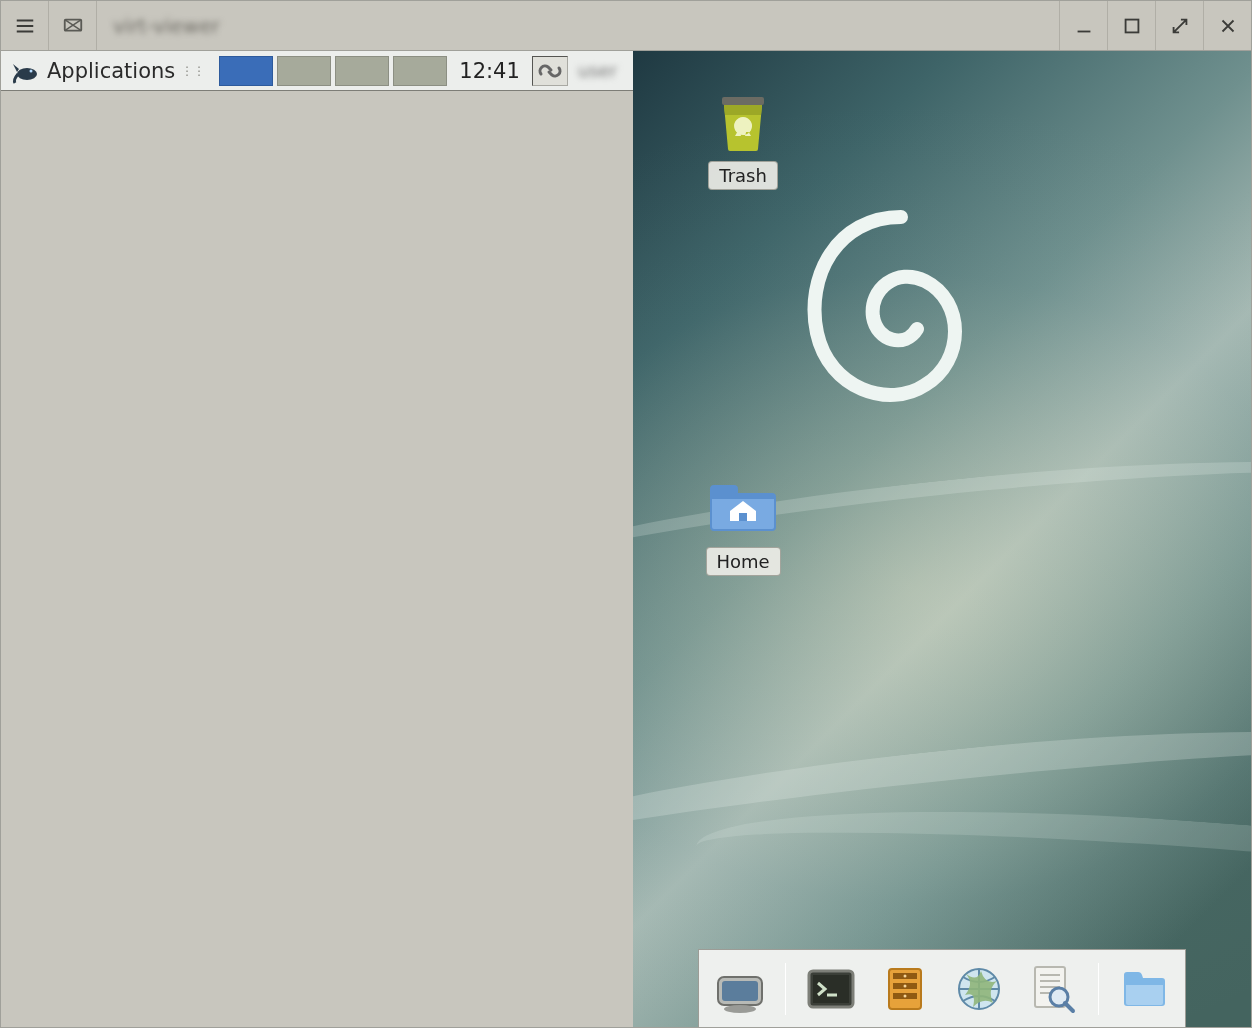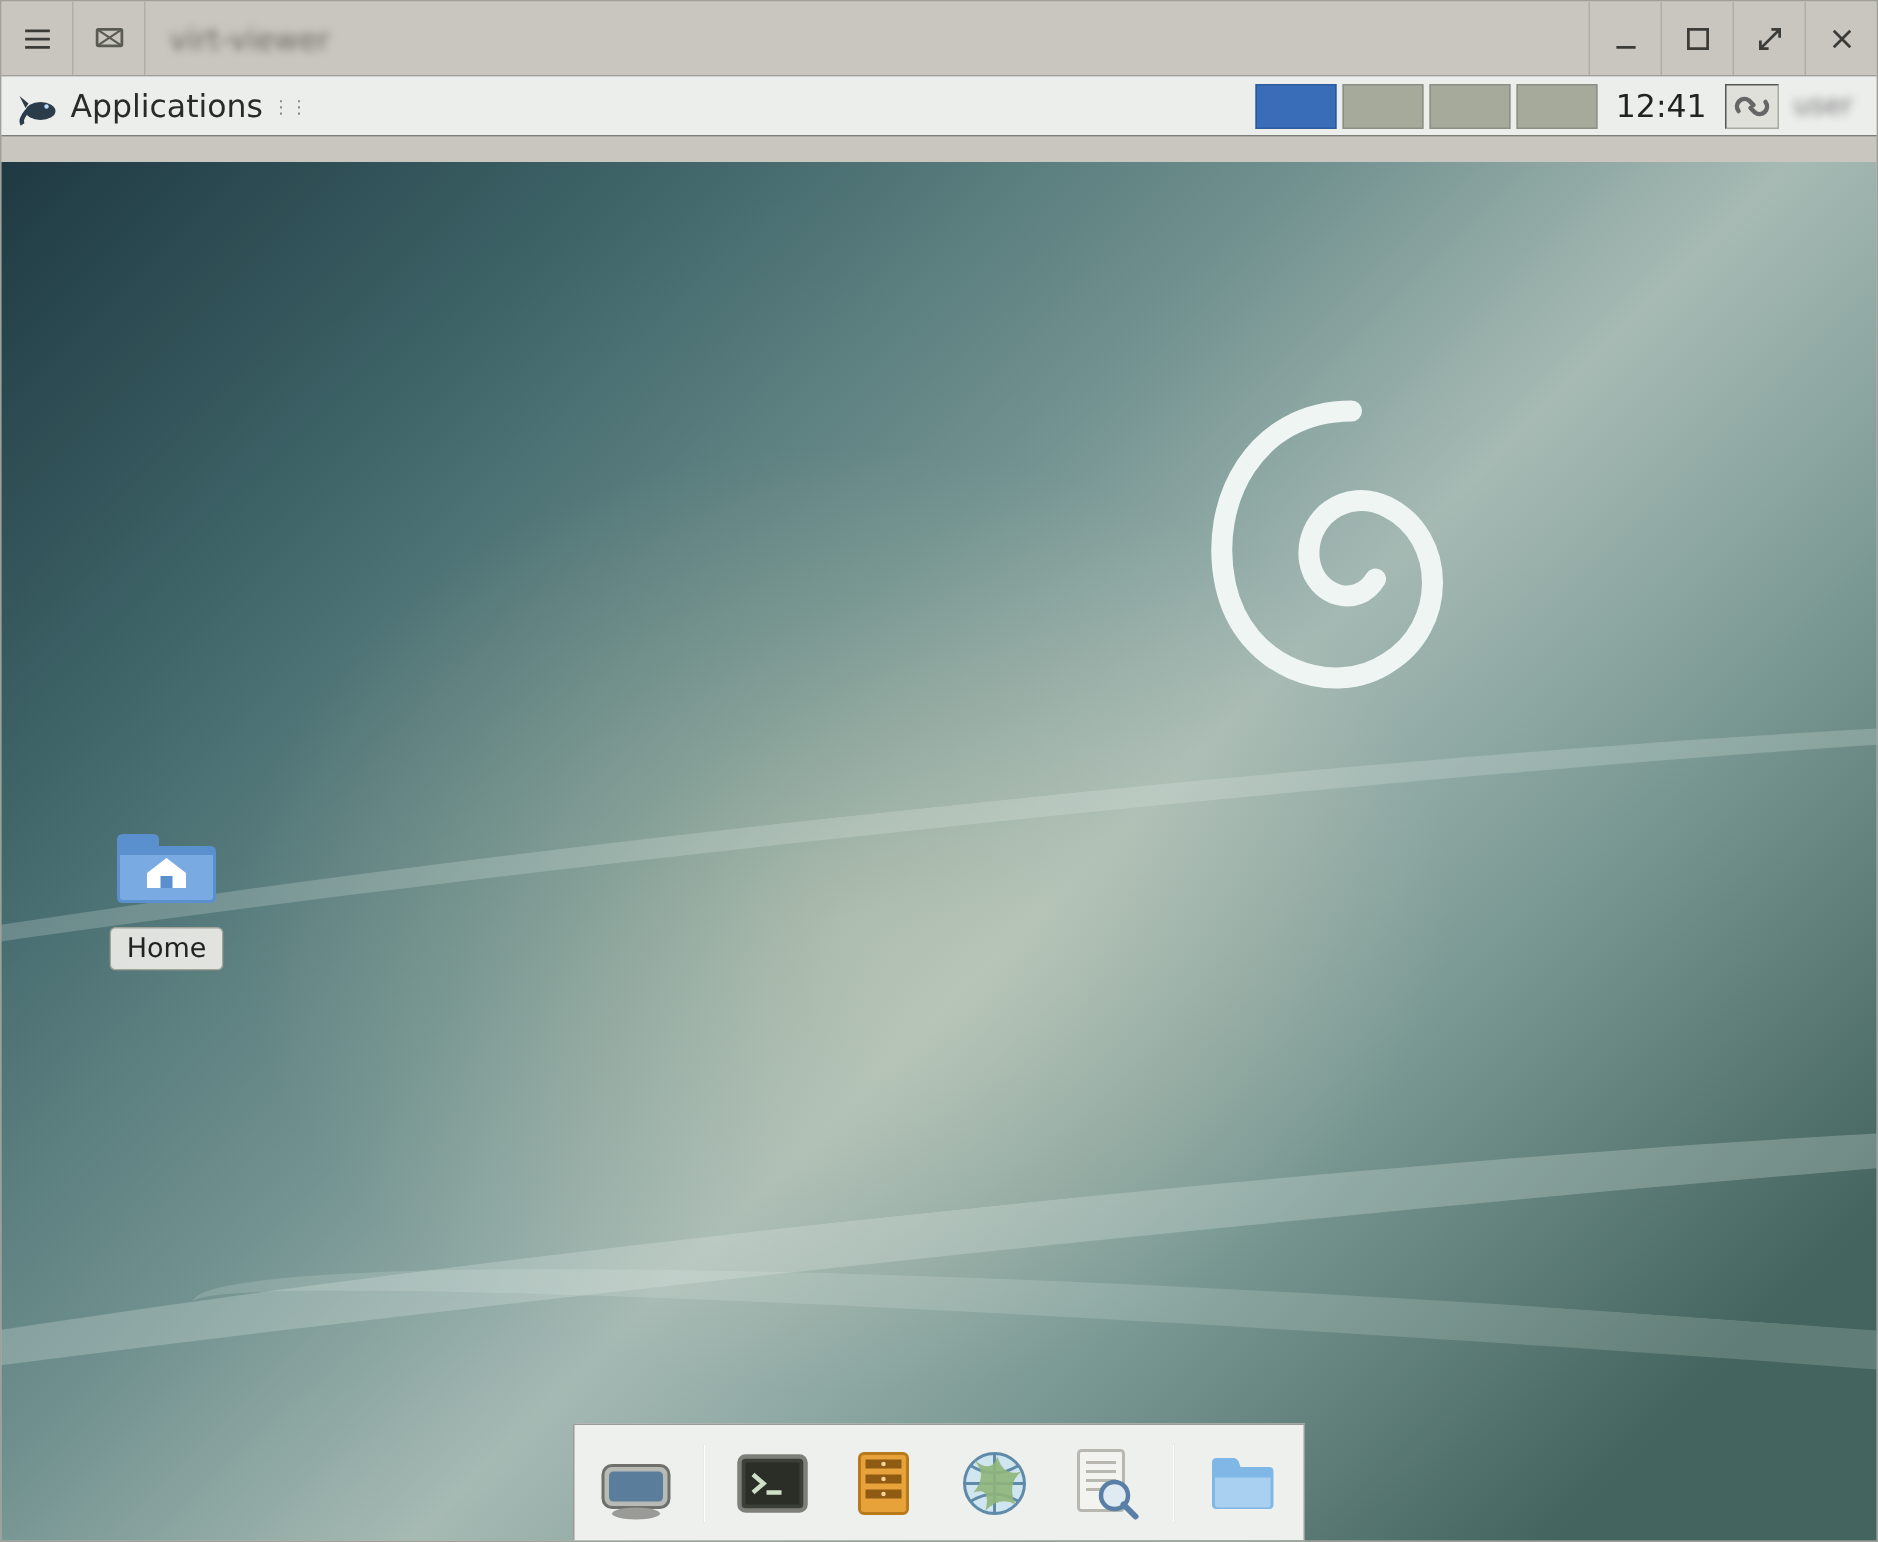--- a/index.html
+++ b/index.html
@@ -50,22 +50,21 @@
   font-size: 20px;
   filter: blur(3px);
 }
 .outer-titlebar svg { width: 22px; height: 22px; }
 
 
 .vm-content {
   flex: 1;
   position: relative;
   display: flex;
-  flex-direction: column;
-  gap: 17px;
+  flex-direction: row;
 }
 
 .xfce-panel {
   height: 40px;
   background: #eceeec;
   border-bottom: 1px solid #7d7d77;
   display: flex;
   align-items: center;
   padding: 0 4px 0 4px;
   gap: 4px;
@@ -296,23 +295,44 @@
       <div class="wave w3"></div>
       <svg class="debian-swirl" viewBox="0 0 100 120">
         <path d="M50 8
                  C 18 8, 2 38, 8 66
                  C 14 94, 44 104, 62 92
                  C 82 80, 82 50, 62 40
                  C 48 33, 34 44, 36 58
                  C 38 70, 52 74, 58 64" fill="none" stroke="currentColor" stroke-width="7" stroke-linecap="round"></path>
       </svg>
 
-
-
-      <div class="desktop-icon" style="left:40px; top:440px">
+      <div class="desktop-icon" style="left:40px; top:40px">
+        <div class="icon-box">
+          <svg width="70" height="62" viewBox="0 0 70 62">
+            <rect x="14" y="6" width="42" height="8" rx="2" fill="#6b6b63"></rect>
+            <path d="M16 14 L54 14 L50 58 Q50 60 48 60 L22 60 Q20 60 20 58 Z" fill="#b7c32e"></path>
+            <path d="M16 14 L54 14 L53 24 L17 24 Z" fill="#9ca826"></path>
+            <g fill="#eef2c0">
+              <path d="M35 26 a9 9 0 1 0 0.1 0 M35 30 l-4 6 h8 z M31 38 l-4 7 h6 z M39 38 l4 7 h-6 z"></path>
+              <circle cx="35" cy="40" r="11" fill="none" stroke="#eef2c0" stroke-width="0"></circle>
+              <path d="M35 28 l6 4 -2 7 -8 0 -2-7z" fill="none"></path>
+              <path d="M35 27 a12 12 0 1 0 .1 0" fill="none" stroke="#eef2c0" stroke-width="0"></path>
+              <path d="M28 33 l7-5 7 5 -3 8 h-8 z" fill="none"></path>
+              <path d="M35 27 l0 0"></path>
+              <path d="M23 42 a12 12 0 1 1 24 0" fill="none"></path>
+              <path d="M35 28 c-8 0-12 8-8 14 c4 6 16 4 17-4" fill="none"></path>
+              <path d="M35 30 m-1 0 l-5 9 a1 1 0 0 0 1 2 l10 0 a1 1 0 0 0 1-2 l-5-9 z"></path>
+            </g>
+          </svg>
+        </div>
+        <div class="label">Trash</div>
+      </div>
+
+
+      <div class="desktop-icon" style="left:40px; top:426px">
         <div class="icon-box">
           <svg width="78" height="58" viewBox="0 0 78 58">
             <path d="M6 16 L6 10 Q6 6 10 6 L30 6 Q34 6 34 10 L34 14 L68 14 Q72 14 72 18 L72 48 Q72 52 68 52 L10 52 Q6 52 6 48 Z" fill="#5b90cf"></path>
             <path d="M8 20 L70 20 L70 48 Q70 50 68 50 L10 50 Q8 50 8 48 Z" fill="#79aae2"></path>
             <path d="M26 42 L26 32 L39 22 L52 32 L52 42 Z" fill="#fff"></path>
             <rect x="35" y="34" width="8" height="8" fill="#5b90cf"></rect>
           </svg>
         </div>
         <div class="label">Home</div>
       </div>

